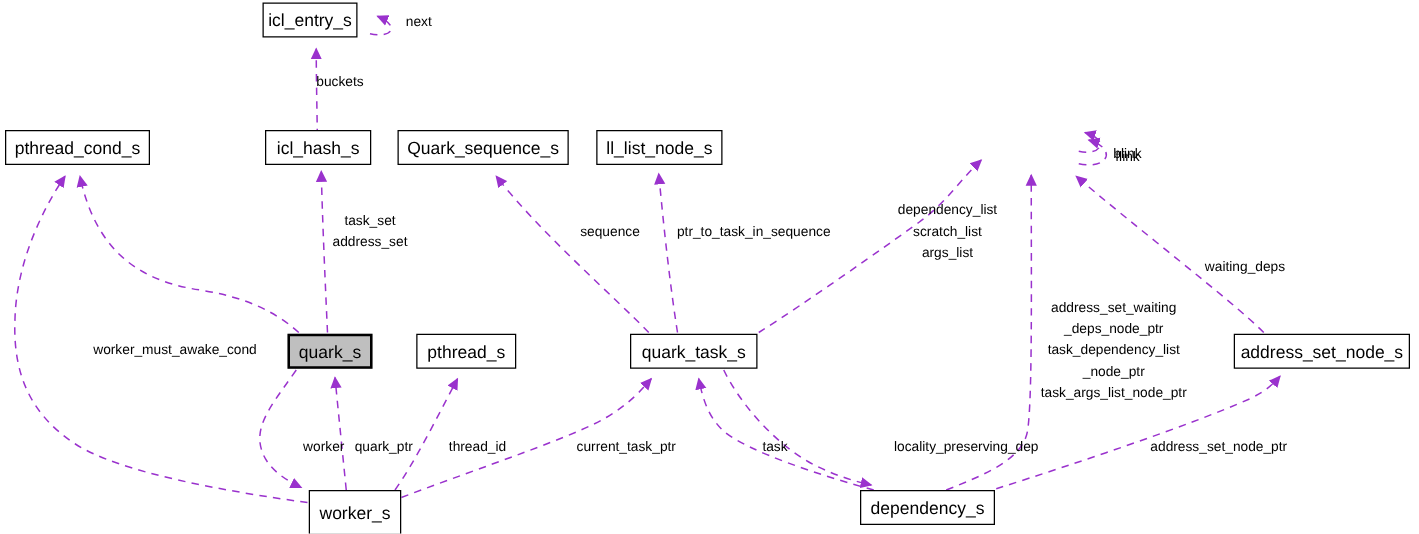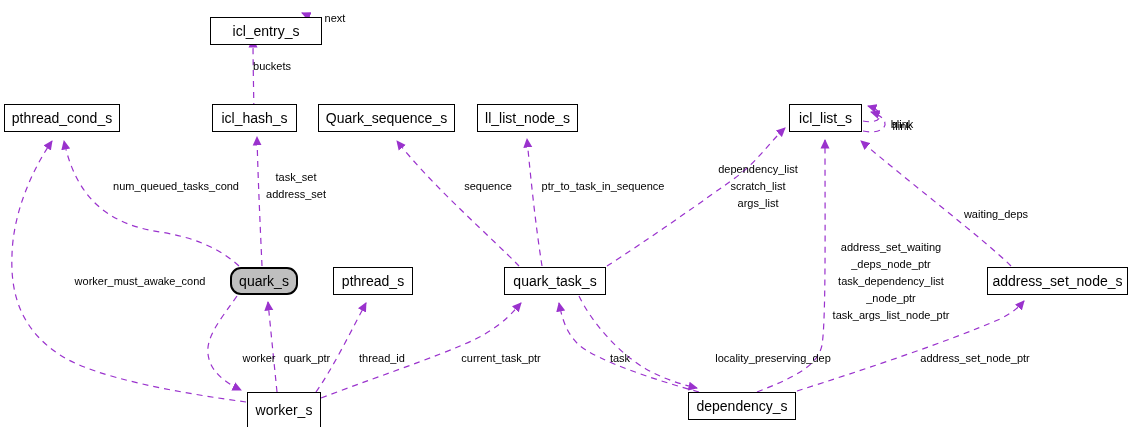--- a/index.html
+++ b/index.html
@@ -72,38 +72,36 @@
     <path class="edge" d="M 757,392 C 790,379 818,367 822,345 C 826,320 825,228 825,140" marker-end="url(#arrowhead)"></path>
     <path class="edge" d="M 237,296 C 221,319 206,336 208,354 C 210,371 224,382 241,390" marker-end="url(#arrowhead)"></path>
     <path class="edge" d="M 277,392 C 274,362 271,333 268,302" marker-end="url(#arrowhead)"></path>
     <path class="edge" d="M 316,392 C 333,368 351,331 366,303" marker-end="url(#arrowhead)"></path>
     <path class="edge" d="M 321,398 C 390,372 460,349 485,334 C 505,322 513,312 521,303" marker-end="url(#arrowhead)"></path>
     <path class="edge" d="M 699,392 C 655,380 598,361 579,345 C 566,333 562,318 559,303" marker-end="url(#arrowhead)"></path>
     <path class="edge" d="M 579,296 C 591,321 617,352 646,369 C 662,378 679,384 697,388" marker-end="url(#arrowhead)"></path>
     <path class="edge" d="M 797,391 C 860,371 950,341 1000,319 C 1012,313 1018,308 1024,301" marker-end="url(#arrowhead)"></path>
   </svg>
 
-  <div class="node" style="left:210px; top:17px;   width:112px;  height:28px;">icl_entry_s</div>
+  <div class="node" style="left:210px; top:2px;   width:76px;  height:28px;">icl_entry_s</div>
   <div class="node" style="left:4px;   top:104px; width:116px; height:28px;">pthread_cond_s</div>
   <div class="node" style="left:212px; top:104px; width:85px;  height:28px;">icl_hash_s</div>
   <div class="node" style="left:318px; top:104px; width:137px; height:28px;">Quark_sequence_s</div>
   <div class="node" style="left:477px; top:104px; width:101px; height:28px;">ll_list_node_s</div>
-  <div class="node" style="left:789px; top:104px; width:73px;  height:28px;">icl_list_s</div>
-  <div class="node highlight" style="left:230px; top:267px; width:68px; height:28px;border-radius:11px;">quark_s</div>
+  <div class="node highlight" style="left:230px; top:267px; width:68px; height:28px;">quark_s</div>
   <div class="node" style="left:333px; top:267px; width:80px;  height:28px;">pthread_s</div>
   <div class="node" style="left:504px; top:267px; width:102px; height:28px;">quark_task_s</div>
   <div class="node" style="left:987px; top:267px; width:141px; height:28px;">address_set_node_s</div>
   <div class="node" style="left:247px; top:392px; width:74px;  height:36px;">worker_s</div>
   <div class="node" style="left:688px; top:392px; width:108px; height:28px;">dependency_s</div>
 
   <div class="elabel" style="left:335px;  top:18px;">next</div>
   <div class="elabel" style="left:272px;  top:66px;">buckets</div>
   <div class="elabel" style="left:296px;  top:186px;">task_set
 address_set</div>
-  <div class="elabel" style="left:176px;  top:186px;">num_queued_tasks_cond</div>
   <div class="elabel" style="left:140px;  top:281px;">worker_must_awake_cond</div>
   <div class="elabel" style="left:488px;  top:186px;">sequence</div>
   <div class="elabel" style="left:603px;  top:186px;">ptr_to_task_in_sequence</div>
   <div class="elabel" style="left:758px;  top:186px;">dependency_list
 scratch_list
 args_list</div>
   <div class="elabel" style="left:996px;  top:186px;margin-top:28px;">waiting_deps</div>
   <div class="elabel" style="left:902px;  top:124px;">blink</div>
   <div class="elabel" style="left:902px;  top:126px;">flink</div>
   <div class="elabel" style="left:891px;  top:281px;">address_set_waiting

